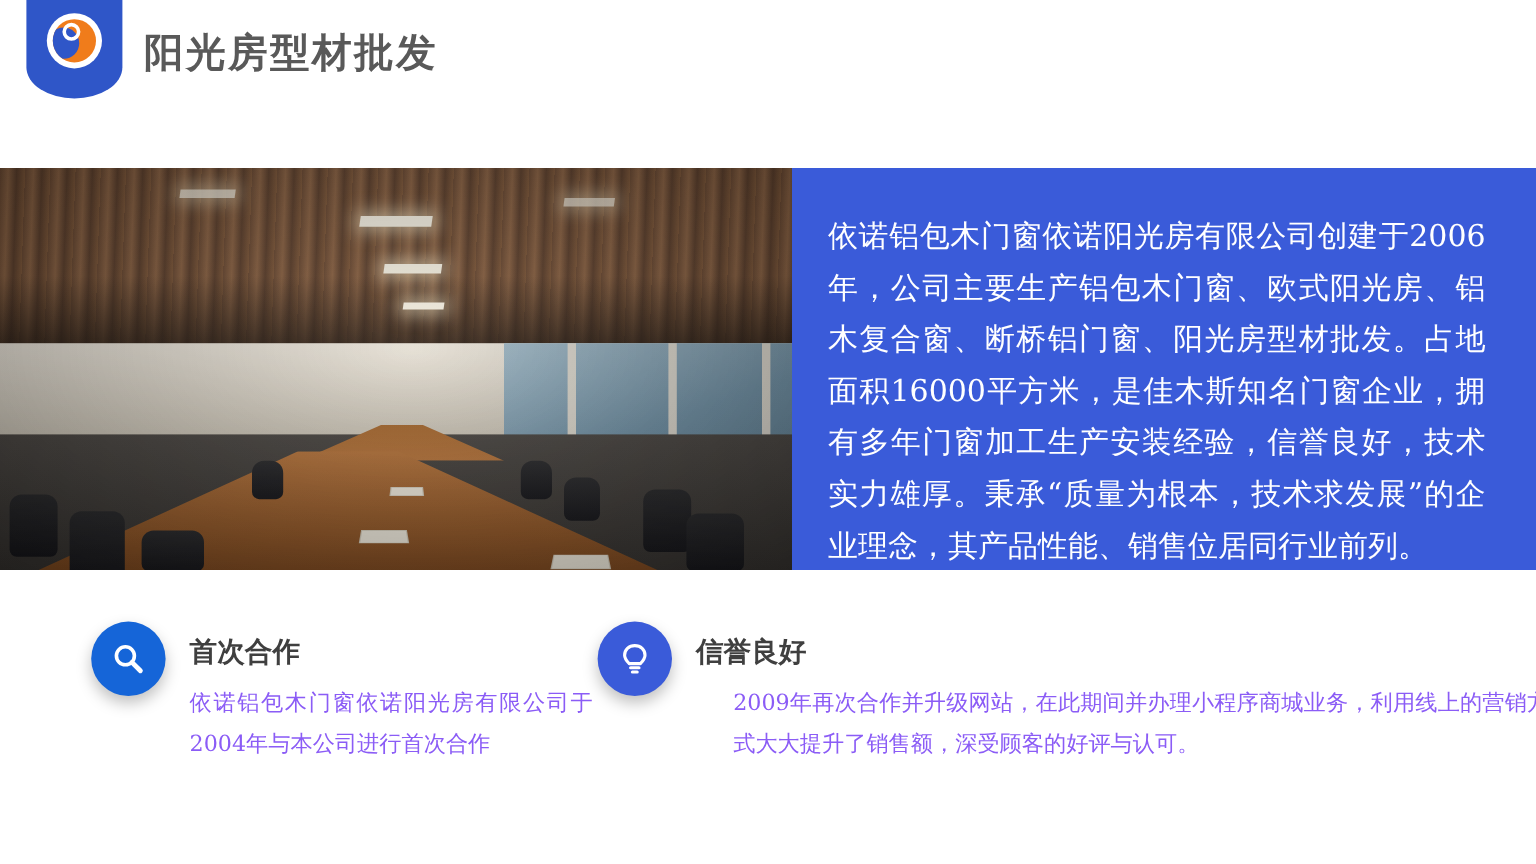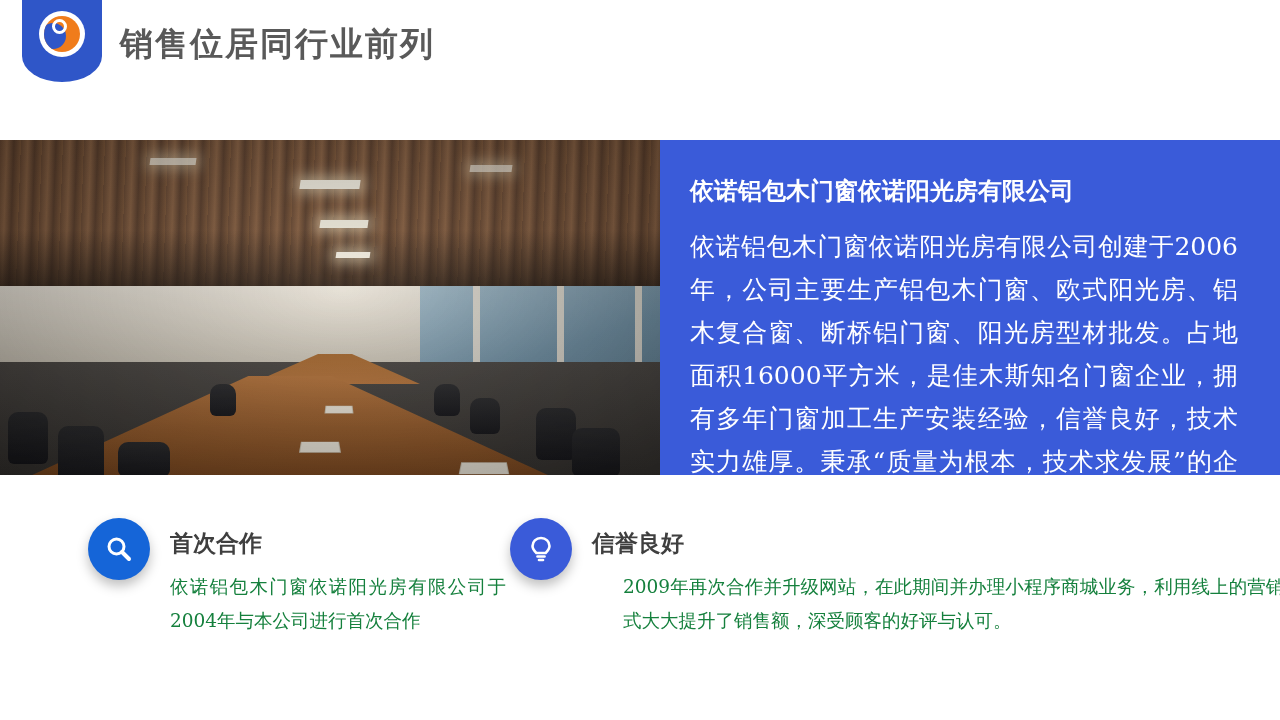--- a/index.html
+++ b/index.html
@@ -214,21 +214,21 @@
     font-size: 25px;
     line-height: 1.72;
     text-align: justify;
     font-family: "DejaVu Serif", serif;
     margin: 0;
   }
 
   
   .bottom {
     position: absolute;
-    left: 12px; top: 475px;
+    left: 0; top: 475px;
     width: 1224px; height: 245px;
     background: #ffffff;
   }
   .feature {
     position: absolute;
     top: 43px;
   }
   .f-left  { left: 76px; width: 410px; }
   .f-right { left: 498px; width: 700px; }
 
@@ -253,37 +253,37 @@
     font-weight: bold;
     color: #3f3f3f;
     font-family: "DejaVu Sans", sans-serif;
     white-space: nowrap;
   }
   .f-text {
     position: absolute;
     left: 82px; top: 52px;
     font-size: 18.5px;
     line-height: 1.85;
-    color: #15803d;
+    color: #8b5cf6;
     font-family: "DejaVu Serif", serif;
     text-align: justify;
   }
   .f-left .f-text  { width: 336px; }
   .f-right .f-text { width: 680px; margin-left: 31px; }
 </style>
 </head>
 <body>
 
 <div class="header">
   <div class="logo-shield">
     <div class="logo-circle">
       <div class="logo-inner"></div>
     </div>
   </div>
-  <div class="header-title">销售位居同行业前列</div>
+  <div class="header-title">阳光房型材批发</div>
 </div>
 
 <div class="band">
 
   <div class="photo">
     <div class="ceiling"></div>
     <div class="lightpanel lp1"></div>
     <div class="lightpanel lp2"></div>
     <div class="lightpanel lp3"></div>
     <div class="lightpanel lp4"></div>
@@ -304,21 +304,20 @@
     <div class="chair c3"></div>
     <div class="chair c4"></div>
     <div class="chair c5"></div>
     <div class="chair c6"></div>
     <div class="chair c7"></div>
     <div class="chair c8"></div>
     <div class="photo-shade"></div>
   </div>
 
   <div class="textcard">
-    <h2 class="card-title">依诺铝包木门窗依诺阳光房有限公司</h2>
     <p class="card-body">依诺铝包木门窗依诺阳光房有限公司创建于2006年，公司主要生产铝包木门窗、欧式阳光房、铝木复合窗、断桥铝门窗、阳光房型材批发。占地面积16000平方米，是佳木斯知名门窗企业，拥有多年门窗加工生产安装经验，信誉良好，技术实力雄厚。秉承“质量为根本，技术求发展”的企业理念，其产品性能、销售位居同行业前列。</p>
   </div>
 </div>
 
 <div class="bottom">
 
   <div class="feature f-left">
     <div class="bubble bubble-blue">
       <svg width="30" height="30" viewBox="0 0 30 30" aria-hidden="true">
         <circle cx="12.5" cy="12.5" r="7.5" fill="none" stroke="#ffffff" stroke-width="3"></circle>

